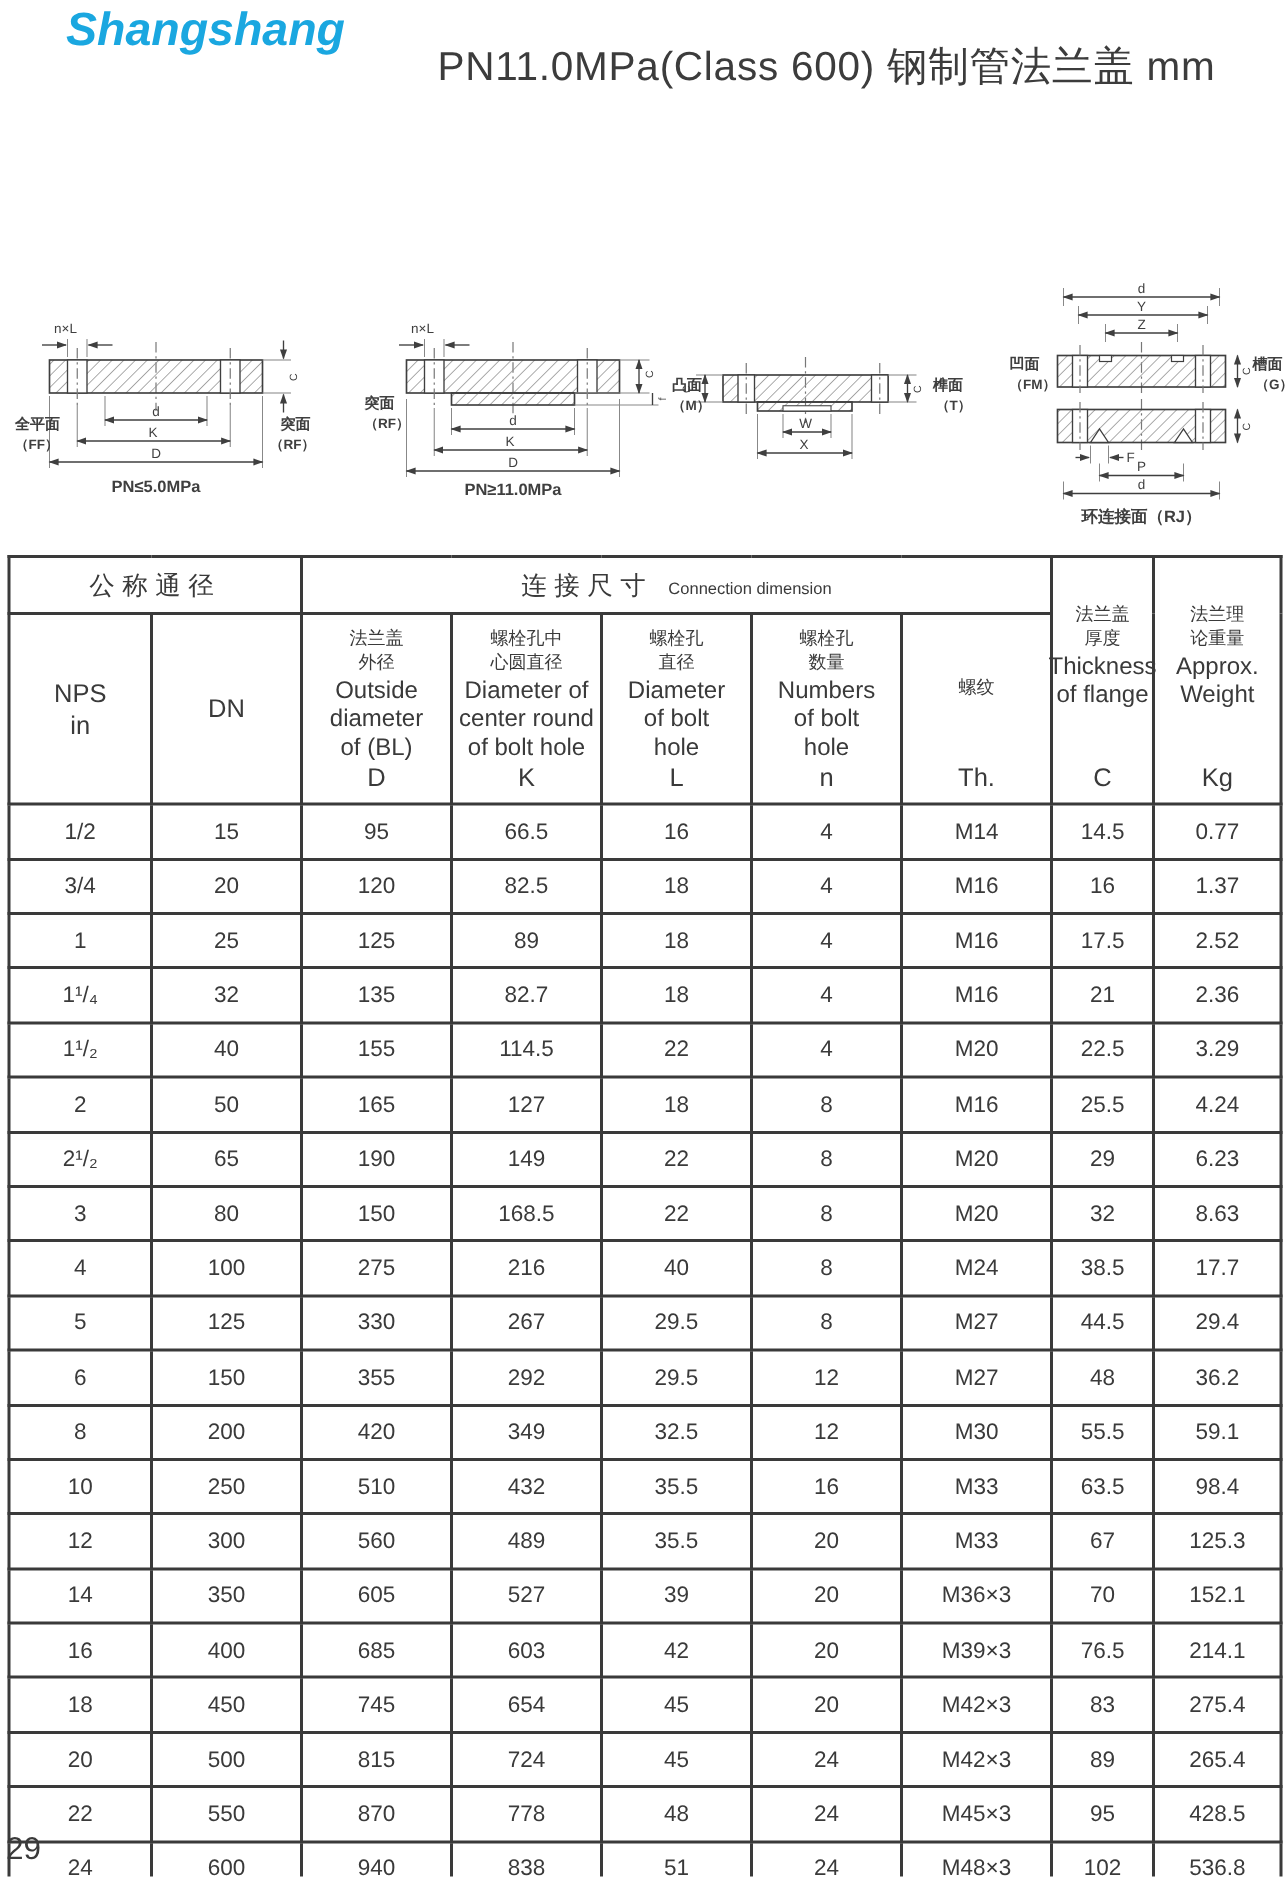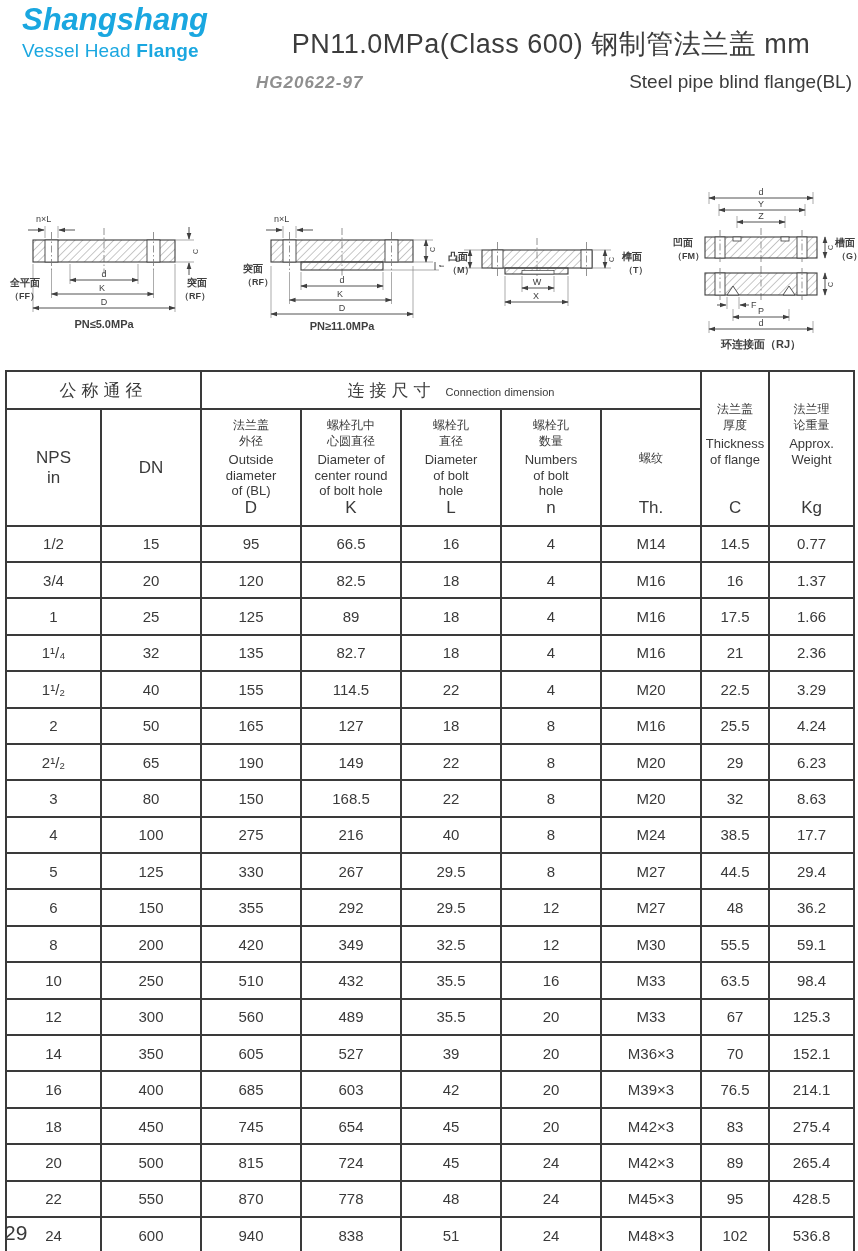--- a/index.html
+++ b/index.html
@@ -35,21 +35,21 @@
   
   .table-wrap{position:absolute;left:5px;top:370px;width:848px}
   table{border-collapse:collapse;table-layout:fixed;width:848px}
   th,td{border:2px solid #3a3a3a;padding:0;text-align:center;font-weight:normal;color:#3a3a3a}
   .h1 th{height:36px;font-size:17px}
   .h2 th{height:105px;vertical-align:top}
   .gzh{letter-spacing:5px}
   .gen{font-size:11px;letter-spacing:0;margin-left:10px}
   .hcell{display:flex;flex-direction:column;align-items:center;height:100%;box-sizing:border-box;padding:8px 0 6px 0}
   .hcell .zh{font-size:12px;line-height:1.3;white-space:pre-line}
-  .hcell .en{font-size:13px;line-height:1.18;margin-top:3px;white-space:pre-line}
+  .hcell .en{font-size:16px;line-height:1.18;margin-top:3px;white-space:pre-line}
   .hcell .sym{font-size:17px;margin-top:auto;white-space:pre-line;line-height:1.2}
   .hcell.center{justify-content:center}
   .hcell.center .sym{margin-top:0}
   .hcell.tall .zh{margin-top:22px}
   .hcell.midzh .zh{margin-top:33px}
   tbody td{height:34.4px;font-size:15px}
 
   .pagenum{position:absolute;left:4px;top:1221px;font-size:21px;color:#3a3a3a}
 </style>
 </head>
@@ -59,30 +59,25 @@
   <defs>
     <pattern id="hatch" width="5.5" height="5.5" patternUnits="userSpaceOnUse" patternTransform="rotate(45)">
       <line x1="0" y1="0" x2="0" y2="5.5" stroke="#8f8f8f" stroke-width="1"></line>
     </pattern>
     <marker id="arr" viewBox="0 0 10 10" refX="9" refY="5" markerWidth="7.5" markerHeight="7.5" orient="auto-start-reverse">
       <path d="M0,1.5 L10,5 L0,8.5 Z" fill="#3f3f3f"></path>
     </marker>
   </defs>
 </svg>
 
-<div class="logo" style="color: rgb(26, 167, 224);">
+<div class="logo" style="color: rgb(26, 167, 224); text-align: center;">
   <div class="l1">Shangshang</div>
-  <div class="l2"><span>Vessel Head </span><b>Flange</b></div>
 </div>
 <div class="titleblock">
   <div class="title">PN11.0MPa(Class 600) 钢制管法兰盖  mm</div>
-  <div class="subrow">
-    <span class="std">HG20622-97</span>
-    <span class="suben">Steel pipe blind flange(BL)</span>
-  </div>
 </div>
 
 <div class="drawings">
 
   <svg class="dwg" style="left:8px" width="235" height="178" viewBox="0 0 235 178">
     <line class="cl" x1="96" y1="46" x2="96" y2="92"></line>
     <rect class="body" x="25" y="58" width="142" height="22"></rect>
     <rect class="hole" x="37" y="58" width="13" height="22"></rect>
     <rect class="hole" x="139" y="58" width="13" height="22"></rect>
     <line class="cl" x1="43.5" y1="50" x2="43.5" y2="88"></line>
@@ -359,21 +354,21 @@
         </tr>
         <tr>
           <td>1</td>
           <td>25</td>
           <td>125</td>
           <td>89</td>
           <td>18</td>
           <td>4</td>
           <td>M16</td>
           <td>17.5</td>
-          <td>1.66</td>
+          <td>2.52</td>
         </tr>
         <tr>
           <td>1¹/₄</td>
           <td>32</td>
           <td>135</td>
           <td>82.7</td>
           <td>18</td>
           <td>4</td>
           <td>M16</td>
           <td>21</td>

